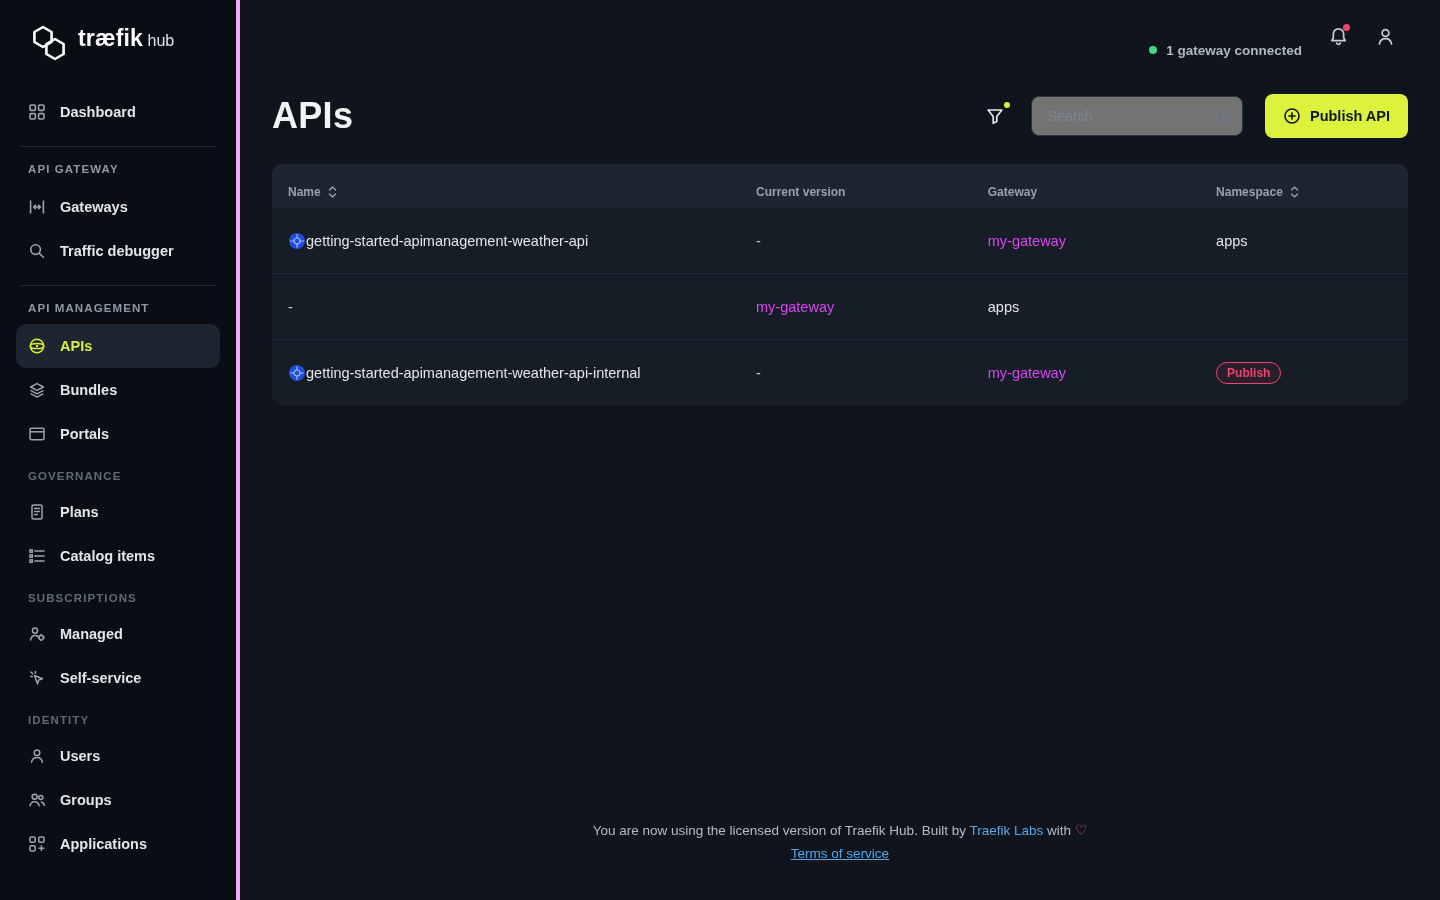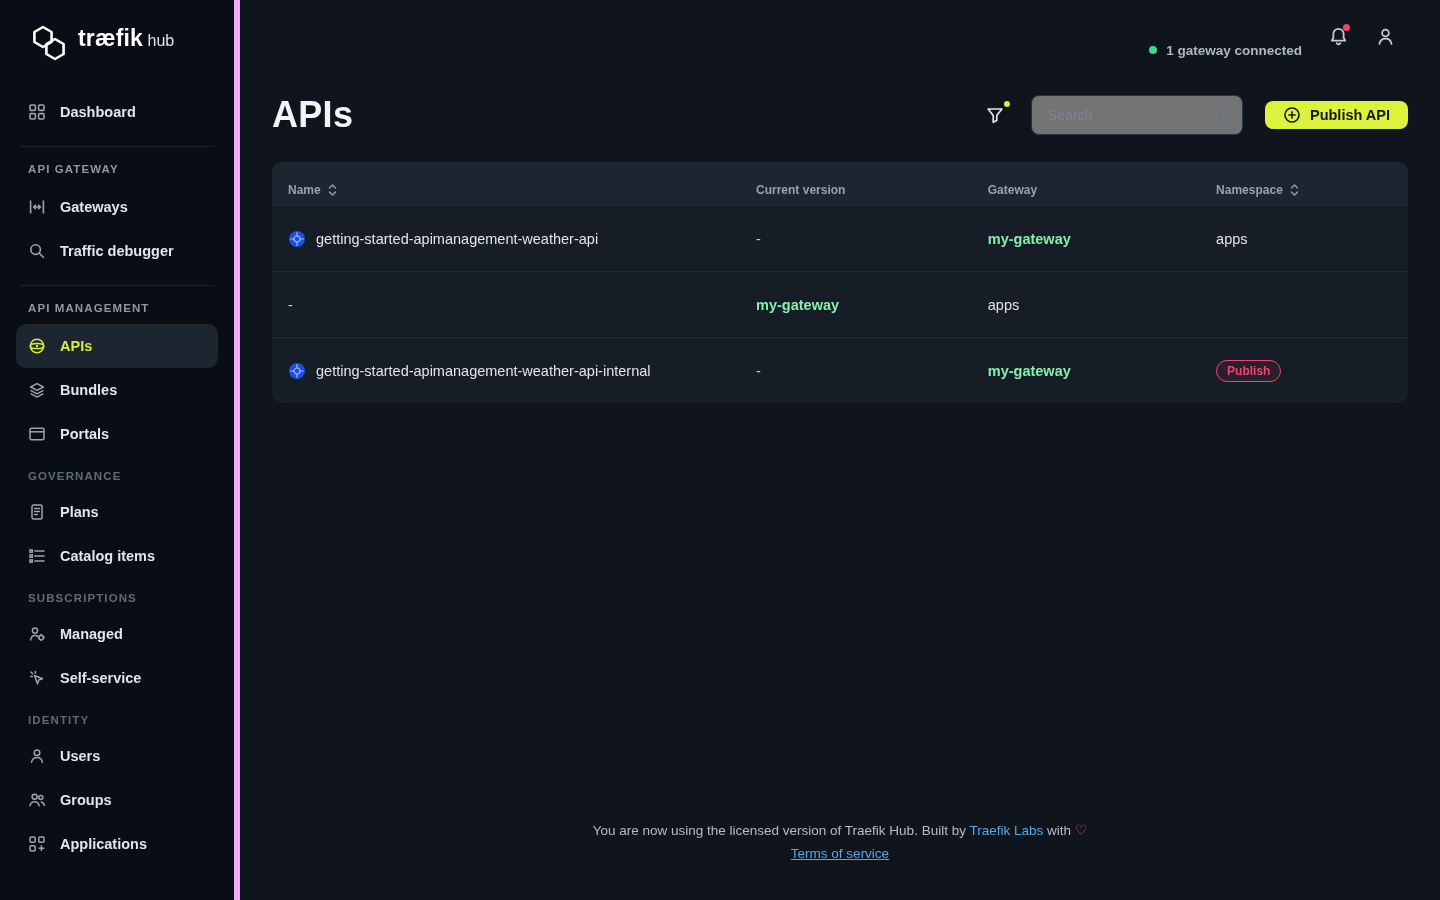--- a/index.html
+++ b/index.html
@@ -1,21 +1,21 @@
 <!DOCTYPE html>
 <html><head>
 <meta charset="utf-8">
 <style>
   * { box-sizing: border-box; }
   html,body { margin:0; padding:0; width:1440px; height:900px; overflow:hidden;
     background:#10151d; color:#e6e9ed; font-family:"Liberation Sans","DejaVu Sans",sans-serif; }
   .app { display:flex; width:1440px; height:900px; }
 
   
-  .sidebar { width:240px; height:900px; background:#0a0e14; border-right:6px solid #f0abfc;
+  .sidebar { width:240px; height:900px; background:#0a0e14; border-right:4px solid #f0abfc;
     padding:22px 16px 0 16px; flex-shrink:0; overflow:hidden; }
   .logo { display:flex; align-items:flex-start; gap:8px; padding-left:12px; margin-bottom:26px; }
   .logo-text { line-height:1.05; margin-top:4px; }
   .logo-brand { font-size:23px; font-weight:700; letter-spacing:0.2px; color:#ffffff; }
   .logo-sub { font-size:16px; font-weight:400; color:#dfe4ea; }
   .nav-item { display:flex; align-items:center; gap:14px; height:44px; padding:0 12px;
     border-radius:10px; color:#e2e6ea; font-size:14.5px; font-weight:600; cursor:pointer; }
   .nav-item .icon { width:18px; height:18px; display:flex; align-items:center; justify-content:center;
     color:#9aa4b1; flex-shrink:0; }
   .nav-item.active { background:#1d2530; color:#d9ef3e; }
@@ -40,33 +40,33 @@
   .page-title { font-size:36px; font-weight:700; margin:0; letter-spacing:0.3px; color:#f2f4f6; }
   .controls { display:flex; align-items:center; gap:22px; }
   .filter-btn { position:relative; background:none; border:none; cursor:pointer; color:#e4e8ec; padding:4px; }
   .filter-dot { position:absolute; top:0; right:-1px; width:6px; height:6px; border-radius:50%; background:#d9ef3e; }
   .search-box { width:212px; height:40px; background:#737373; border:1px solid #2b3442; border-radius:8px;
     display:flex; align-items:center; padding:0 10px 0 14px; gap:8px; }
   .search-box input { flex:1; background:transparent; border:none; outline:none; color:#dfe4ea;
     font-size:14px; font-family:inherit; min-width:0; }
   .search-box input::placeholder { color:#7c8696; }
   .clear-btn { background:none; border:none; padding:0; cursor:pointer; display:flex; color:#707b8b; }
-  .publish-btn { display:flex; align-items:center; gap:9px; height:28px; padding:0 18px;
+  .publish-btn { display:flex; align-items:center; gap:9px; height:44px; padding:0 18px;
     background:#dcf23d; color:#12171f; border:none; border-radius:8px; font-size:14.5px; font-weight:700;
     font-family:inherit; cursor:pointer; }
 
   
   .table { background:#161d26; border-radius:10px; overflow:hidden; }
   .t-head, .t-row { display:grid; grid-template-columns:41.2% 20.4% 20.1% 18.3%; align-items:center; }
   .t-head { background:#1d2530; height:43px; }
   .th { display:flex; align-items:center; gap:6px; font-size:12px; font-weight:700; color:#97a1af; padding-left:16px;margin-top:12px; }
   .t-row { height:66px; border-top:1px solid #212936; cursor:pointer; }
-  .td { padding-left:16px; font-size:14.5px; color:#e2e6ea; display:flex; align-items:center; gap:10px; }
+  .td { padding-left:16px; font-size:14.5px; color:#e2e6ea; display:flex; align-items:center; gap:0; }
   .td.dash { color:#c9d0d9; }
-  .gateway-link { color:#86efac; text-decoration:none; font-weight:700; cursor:pointer; }
+  .gateway-link { color:#d946ef; text-decoration:none; font-weight:400; cursor:pointer; }
   .orphan-badge { display:inline-block; font-size:12px; font-weight:700; color:#f0436e;
     border:1px solid #f0436e; border-radius:20px; padding:3px 10px; background:rgba(240,67,110,0.08); }
 
   
   .footer { margin-top:auto; text-align:center; padding-bottom:36px; font-size:13.5px; color:#b4bcc7; line-height:1.4; }
   .footer a { color:#58a7e8; text-decoration:none; cursor:pointer; }
   .footer .terms { display:block; margin-top:4px; text-decoration:underline; }
   .heart { color:#f0436e; font-size:14px; }
 
   svg { display:block; }

